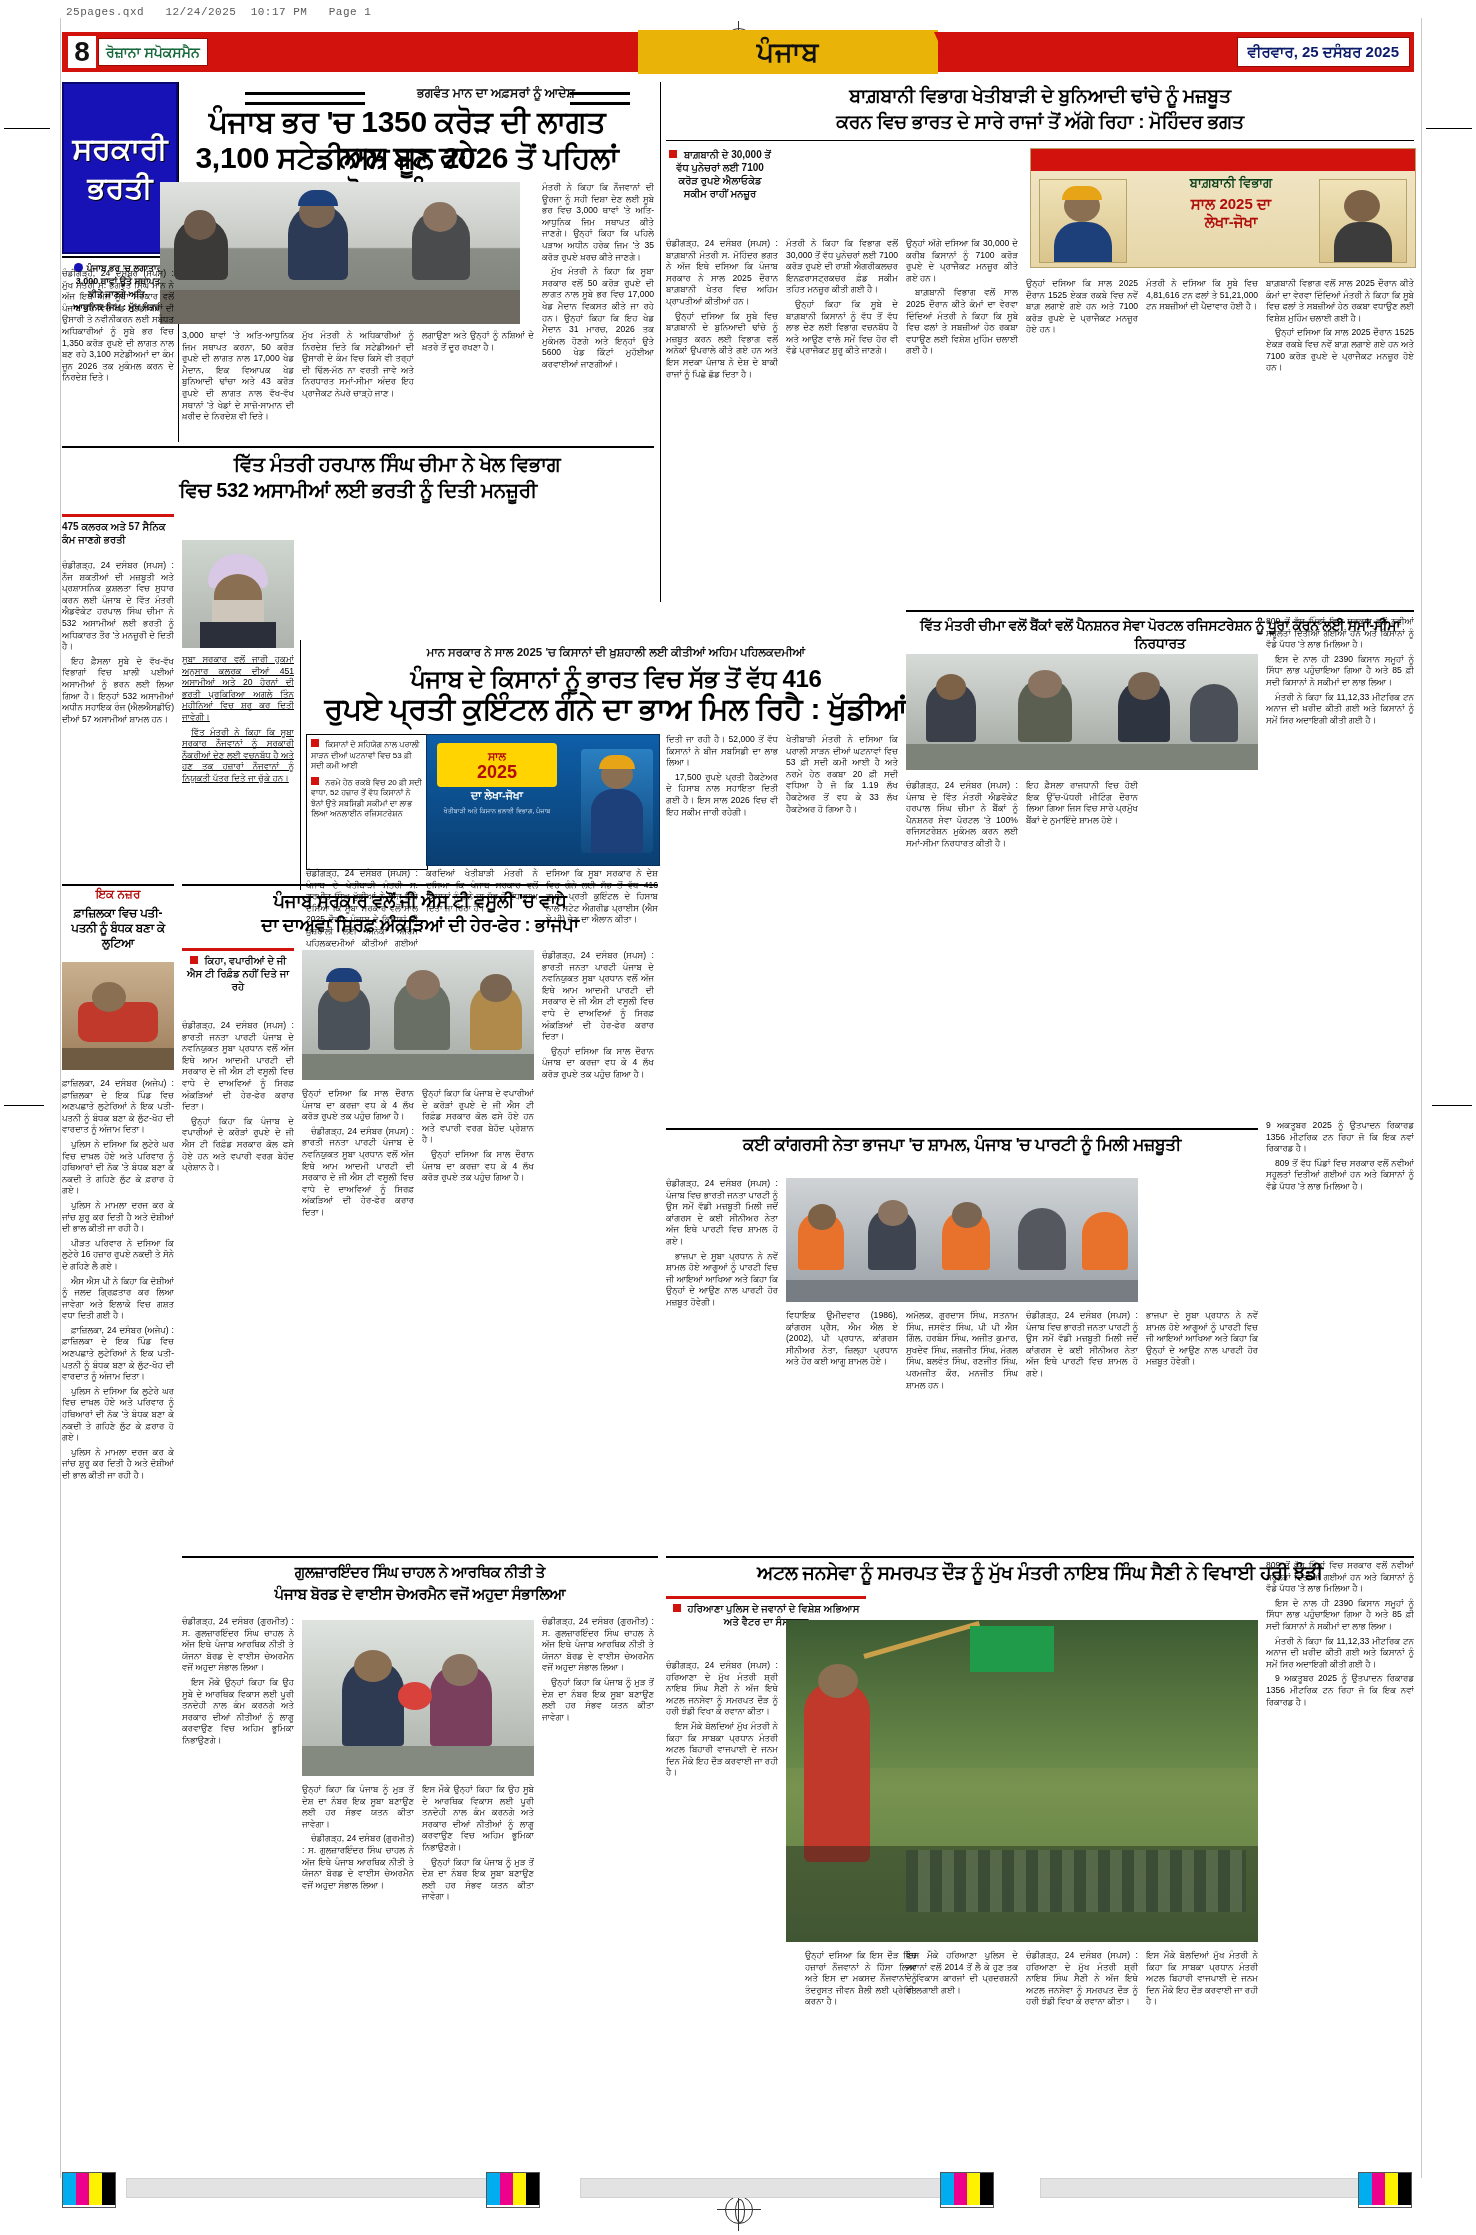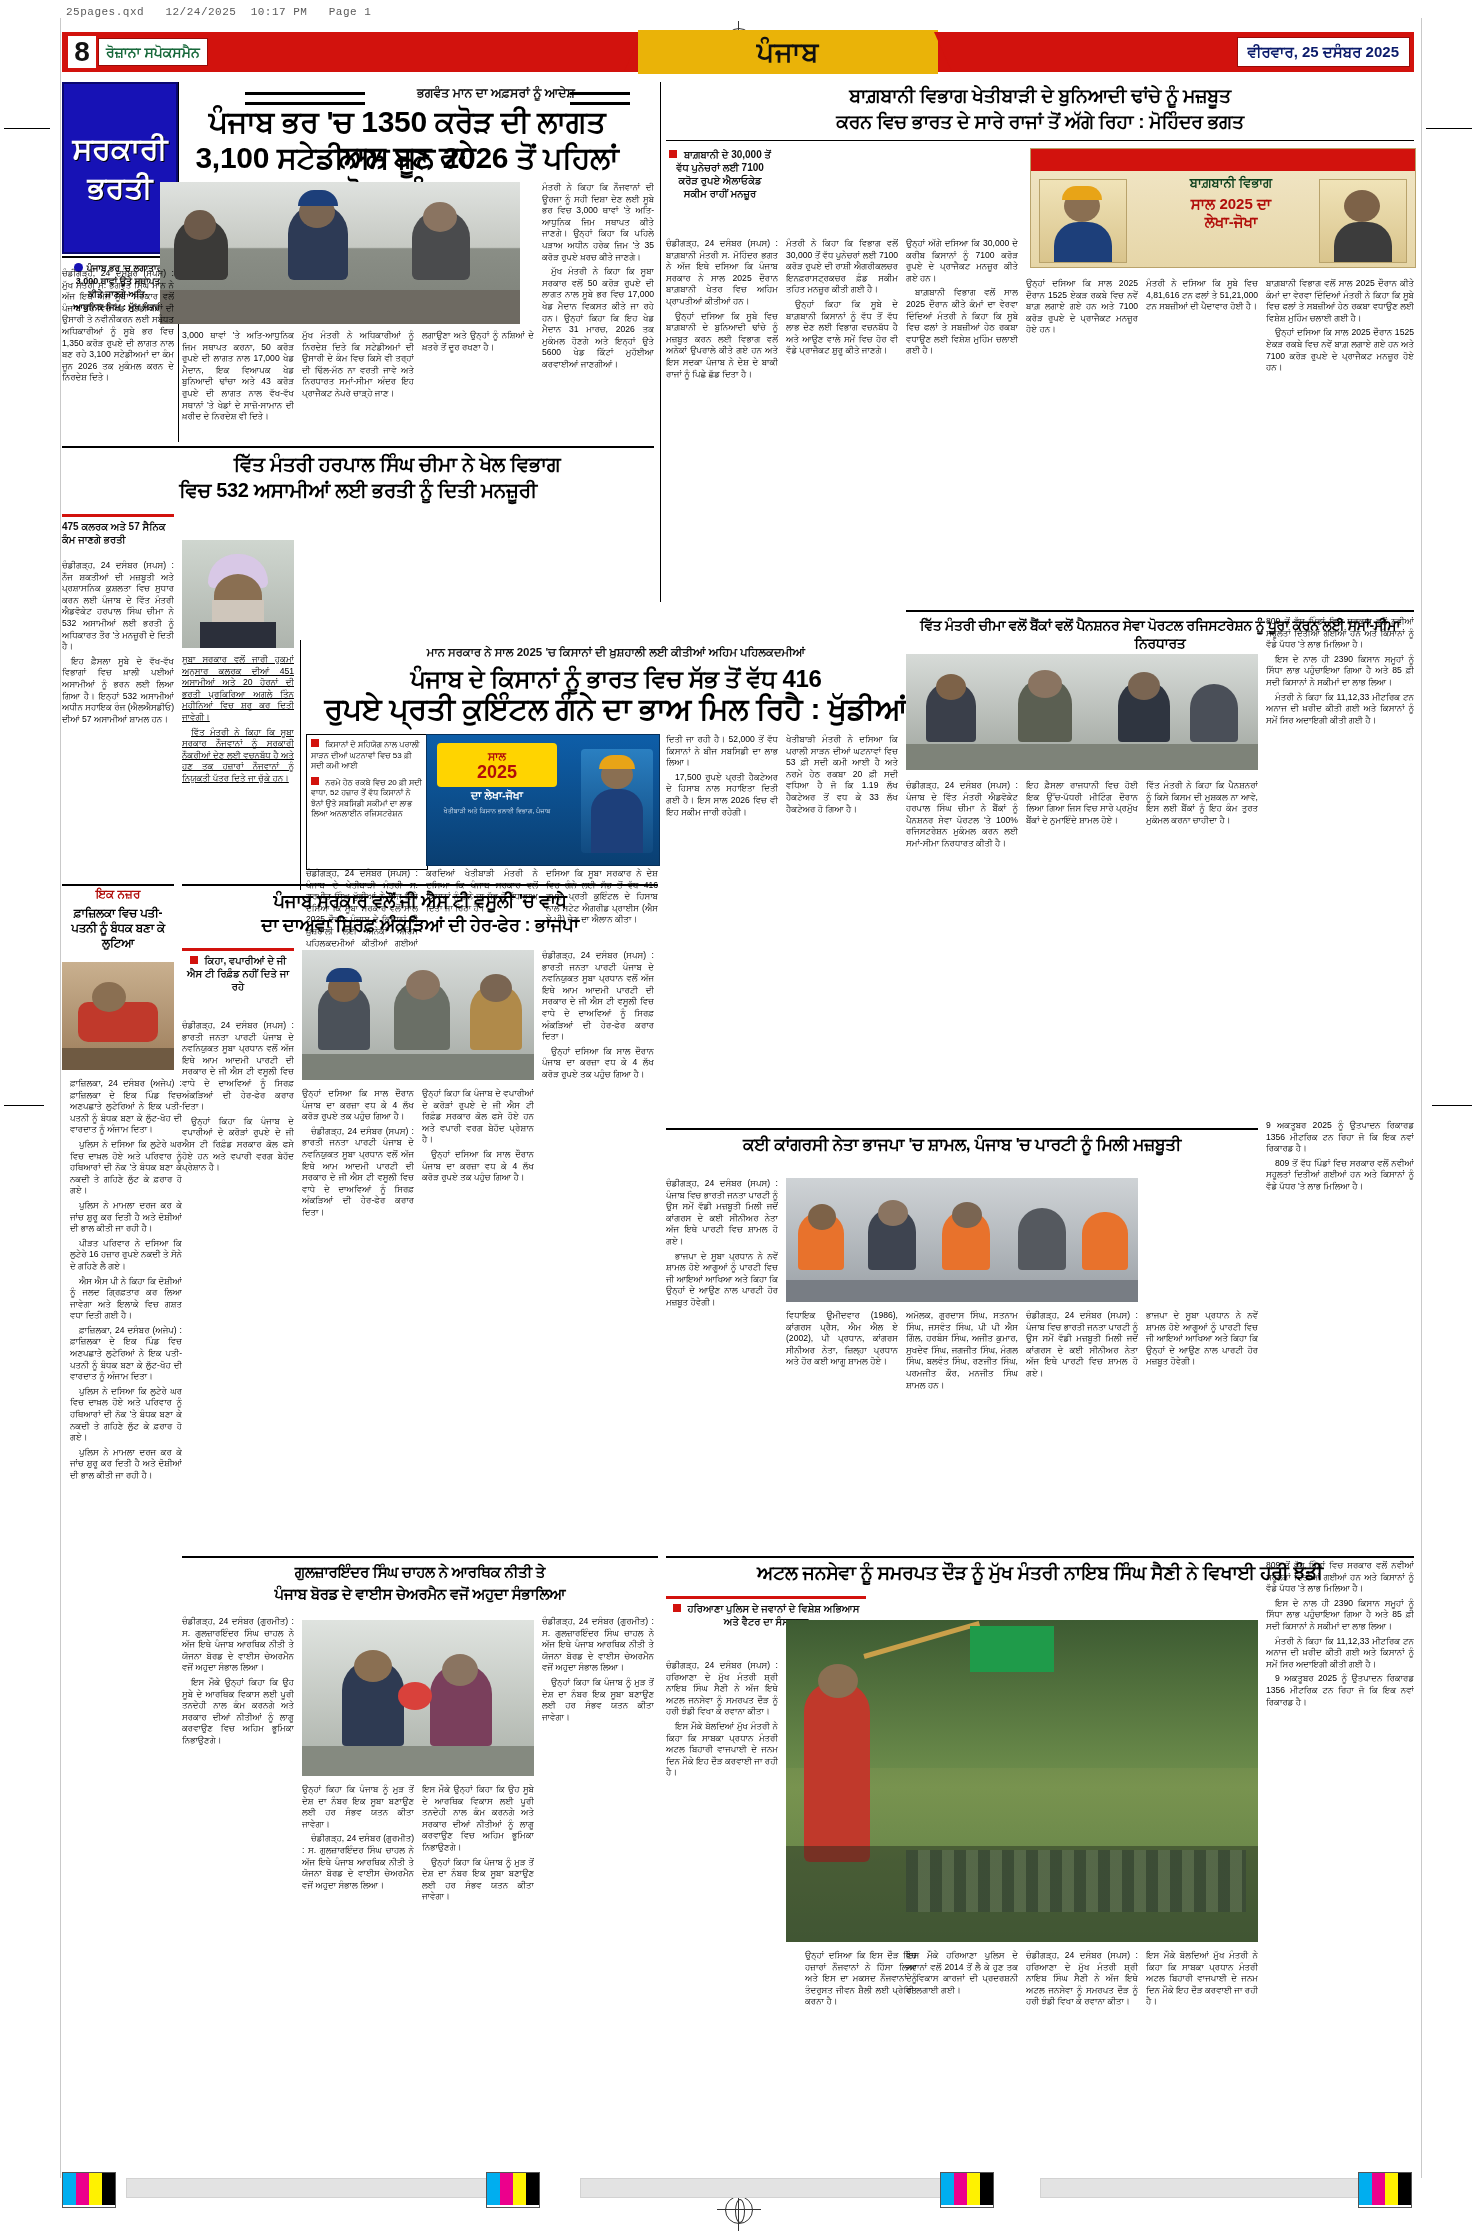--- a/index.html
+++ b/index.html
@@ -294,41 +294,38 @@
     <div style="position:absolute;left:284px;top:30px;width:48px;height:58px;background:#4a4f58;border-radius:24px 24px 4px 4px;"></div>
     <div style="position:absolute;left:0;bottom:0;width:100%;height:26px;background:#7e8379;"></div>
   </div>
 
   <div class="col" style="left:906px;top:780px;width:112px;height:330px;">
     <p class="lead">ਚੰਡੀਗੜ੍ਹ, 24 ਦਸੰਬਰ (ਸਪਸ) : ਪੰਜਾਬ ਦੇ ਵਿੱਤ ਮੰਤਰੀ ਐਡਵੋਕੇਟ ਹਰਪਾਲ ਸਿੰਘ ਚੀਮਾ ਨੇ ਬੈਂਕਾਂ ਨੂੰ ਪੈਨਸ਼ਨਰ ਸੇਵਾ ਪੋਰਟਲ 'ਤੇ 100% ਰਜਿਸਟਰੇਸ਼ਨ ਮੁਕੰਮਲ ਕਰਨ ਲਈ ਸਮਾਂ-ਸੀਮਾ ਨਿਰਧਾਰਤ ਕੀਤੀ ਹੈ।</p>
   </div>
   <div class="col" style="left:1026px;top:780px;width:112px;height:330px;">
     <p class="lead">ਇਹ ਫ਼ੈਸਲਾ ਰਾਜਧਾਨੀ ਵਿਚ ਹੋਈ ਇਕ ਉੱਚ-ਪੱਧਰੀ ਮੀਟਿੰਗ ਦੌਰਾਨ ਲਿਆ ਗਿਆ ਜਿਸ ਵਿਚ ਸਾਰੇ ਪ੍ਰਮੁੱਖ ਬੈਂਕਾਂ ਦੇ ਨੁਮਾਇੰਦੇ ਸ਼ਾਮਲ ਹੋਏ।</p>
   </div>
-  <div class="col" style="left:1146px;top:780px;width:112px;height:330px;">
-    <p class="lead">ਵਿੱਤ ਮੰਤਰੀ ਨੇ ਕਿਹਾ ਕਿ ਪੈਨਸ਼ਨਰਾਂ ਨੂੰ ਕਿਸੇ ਕਿਸਮ ਦੀ ਮੁਸ਼ਕਲ ਨਾ ਆਵੇ, ਇਸ ਲਈ ਬੈਂਕਾਂ ਨੂੰ ਇਹ ਕੰਮ ਤੁਰਤ ਮੁਕੰਮਲ ਕਰਨਾ ਚਾਹੀਦਾ ਹੈ।</p>
-  </div>
   <div class="col" style="left:1266px;top:616px;width:148px;height:494px;">
     <p class="lead">809 ਤੋਂ ਵੱਧ ਪਿੰਡਾਂ ਵਿਚ ਸਰਕਾਰ ਵਲੋਂ ਨਵੀਆਂ ਸਹੂਲਤਾਂ ਦਿਤੀਆਂ ਗਈਆਂ ਹਨ ਅਤੇ ਕਿਸਾਨਾਂ ਨੂੰ ਵੱਡੇ ਪੱਧਰ 'ਤੇ ਲਾਭ ਮਿਲਿਆ ਹੈ।</p>
     <p>ਇਸ ਦੇ ਨਾਲ ਹੀ 2390 ਕਿਸਾਨ ਸਮੂਹਾਂ ਨੂੰ ਸਿੱਧਾ ਲਾਭ ਪਹੁੰਚਾਇਆ ਗਿਆ ਹੈ ਅਤੇ 85 ਫ਼ੀ ਸਦੀ ਕਿਸਾਨਾਂ ਨੇ ਸਕੀਮਾਂ ਦਾ ਲਾਭ ਲਿਆ।</p>
     <p>ਮੰਤਰੀ ਨੇ ਕਿਹਾ ਕਿ 11,12,33 ਮੀਟਰਿਕ ਟਨ ਅਨਾਜ ਦੀ ਖ਼ਰੀਦ ਕੀਤੀ ਗਈ ਅਤੇ ਕਿਸਾਨਾਂ ਨੂੰ ਸਮੇਂ ਸਿਰ ਅਦਾਇਗੀ ਕੀਤੀ ਗਈ ਹੈ।</p>
   </div>
 
   <div class="rule-h" style="left:62px;top:884px;width:112px;height:2px;"></div>
   <div class="redhead" style="left:62px;top:888px;width:112px;text-align:center;color:#b10d0a;font-size:12px;">ਇਕ ਨਜ਼ਰ</div>
   <div class="hl hl-c" style="left:62px;top:906px;width:112px;font-size:12px;line-height:15px;">ਫ਼ਾਜ਼ਿਲਕਾ ਵਿਚ ਪਤੀ-ਪਤਨੀ ਨੂੰ ਬੰਧਕ ਬਣਾ ਕੇ ਲੁਟਿਆ</div>
 
   <div class="photo" style="left:62px;top:962px;width:112px;height:108px;">
     <div style="position:absolute;left:0;top:0;width:100%;height:100%;background:linear-gradient(180deg,#c9b08f,#9c7c5a);"></div>
     <div style="position:absolute;left:16px;top:40px;width:80px;height:40px;background:#c0392b;border-radius:10px;"></div>
     <div style="position:absolute;left:30px;top:20px;width:34px;height:30px;background:#8a6f52;border-radius:50%;"></div>
     <div style="position:absolute;left:0;bottom:0;width:100%;height:22px;background:#6f5a42;"></div>
   </div>
 
-  <div class="col" style="left:62px;top:1078px;width:112px;height:1050px;padding-left:8px;">
+  <div class="col" style="left:62px;top:1078px;width:112px;height:1050px;">
     <p class="lead">ਫ਼ਾਜ਼ਿਲਕਾ, 24 ਦਸੰਬਰ (ਅਜੇਪ) : ਫ਼ਾਜ਼ਿਲਕਾ ਦੇ ਇਕ ਪਿੰਡ ਵਿਚ ਅਣਪਛਾਤੇ ਲੁਟੇਰਿਆਂ ਨੇ ਇਕ ਪਤੀ-ਪਤਨੀ ਨੂੰ ਬੰਧਕ ਬਣਾ ਕੇ ਲੁੱਟ-ਖੋਹ ਦੀ ਵਾਰਦਾਤ ਨੂੰ ਅੰਜਾਮ ਦਿਤਾ।</p>
     <p>ਪੁਲਿਸ ਨੇ ਦਸਿਆ ਕਿ ਲੁਟੇਰੇ ਘਰ ਵਿਚ ਦਾਖ਼ਲ ਹੋਏ ਅਤੇ ਪਰਿਵਾਰ ਨੂੰ ਹਥਿਆਰਾਂ ਦੀ ਨੋਕ 'ਤੇ ਬੰਧਕ ਬਣਾ ਕੇ ਨਕਦੀ ਤੇ ਗਹਿਣੇ ਲੁੱਟ ਕੇ ਫ਼ਰਾਰ ਹੋ ਗਏ।</p>
     <p>ਪੁਲਿਸ ਨੇ ਮਾਮਲਾ ਦਰਜ ਕਰ ਕੇ ਜਾਂਚ ਸ਼ੁਰੂ ਕਰ ਦਿਤੀ ਹੈ ਅਤੇ ਦੋਸ਼ੀਆਂ ਦੀ ਭਾਲ ਕੀਤੀ ਜਾ ਰਹੀ ਹੈ।</p>
     <p>ਪੀੜਤ ਪਰਿਵਾਰ ਨੇ ਦਸਿਆ ਕਿ ਲੁਟੇਰੇ 16 ਹਜ਼ਾਰ ਰੁਪਏ ਨਕਦੀ ਤੇ ਸੋਨੇ ਦੇ ਗਹਿਣੇ ਲੈ ਗਏ।</p>
     <p>ਐਸ ਐਸ ਪੀ ਨੇ ਕਿਹਾ ਕਿ ਦੋਸ਼ੀਆਂ ਨੂੰ ਜਲਦ ਗ੍ਰਿਫ਼ਤਾਰ ਕਰ ਲਿਆ ਜਾਵੇਗਾ ਅਤੇ ਇਲਾਕੇ ਵਿਚ ਗਸ਼ਤ ਵਧਾ ਦਿਤੀ ਗਈ ਹੈ।</p>
     <p>ਫ਼ਾਜ਼ਿਲਕਾ, 24 ਦਸੰਬਰ (ਅਜੇਪ) : ਫ਼ਾਜ਼ਿਲਕਾ ਦੇ ਇਕ ਪਿੰਡ ਵਿਚ ਅਣਪਛਾਤੇ ਲੁਟੇਰਿਆਂ ਨੇ ਇਕ ਪਤੀ-ਪਤਨੀ ਨੂੰ ਬੰਧਕ ਬਣਾ ਕੇ ਲੁੱਟ-ਖੋਹ ਦੀ ਵਾਰਦਾਤ ਨੂੰ ਅੰਜਾਮ ਦਿਤਾ।</p>
     <p>ਪੁਲਿਸ ਨੇ ਦਸਿਆ ਕਿ ਲੁਟੇਰੇ ਘਰ ਵਿਚ ਦਾਖ਼ਲ ਹੋਏ ਅਤੇ ਪਰਿਵਾਰ ਨੂੰ ਹਥਿਆਰਾਂ ਦੀ ਨੋਕ 'ਤੇ ਬੰਧਕ ਬਣਾ ਕੇ ਨਕਦੀ ਤੇ ਗਹਿਣੇ ਲੁੱਟ ਕੇ ਫ਼ਰਾਰ ਹੋ ਗਏ।</p>
     <p>ਪੁਲਿਸ ਨੇ ਮਾਮਲਾ ਦਰਜ ਕਰ ਕੇ ਜਾਂਚ ਸ਼ੁਰੂ ਕਰ ਦਿਤੀ ਹੈ ਅਤੇ ਦੋਸ਼ੀਆਂ ਦੀ ਭਾਲ ਕੀਤੀ ਜਾ ਰਹੀ ਹੈ।</p>
   </div>
 

